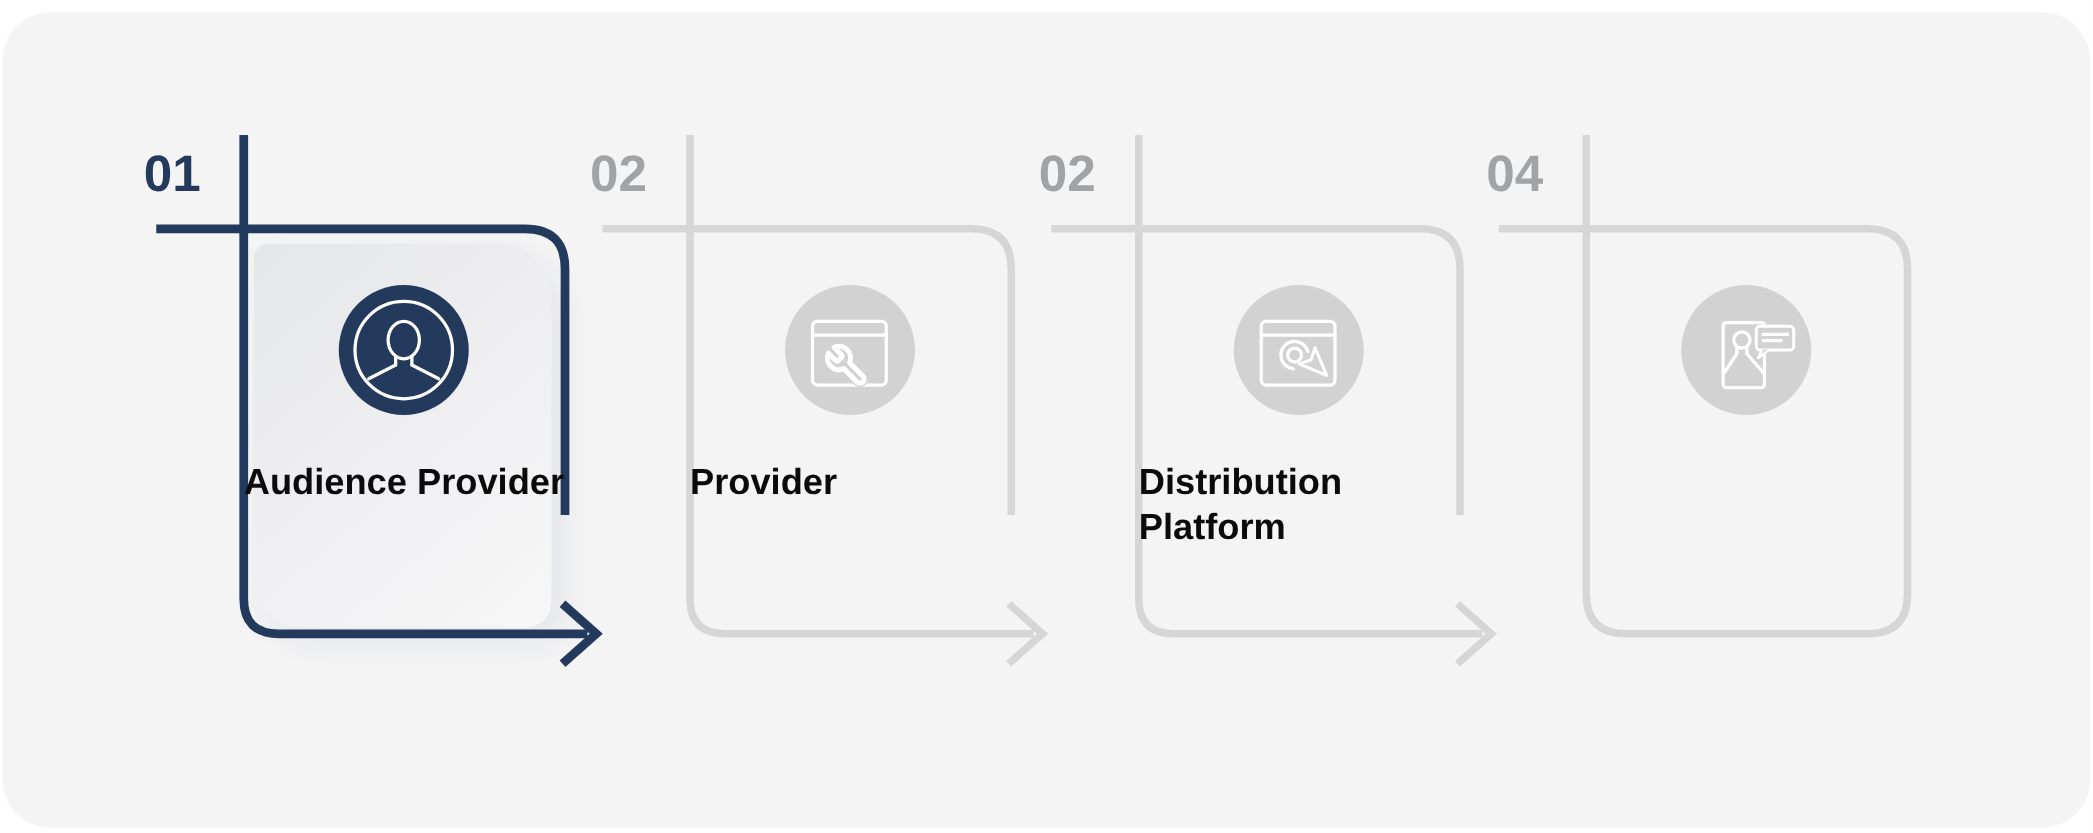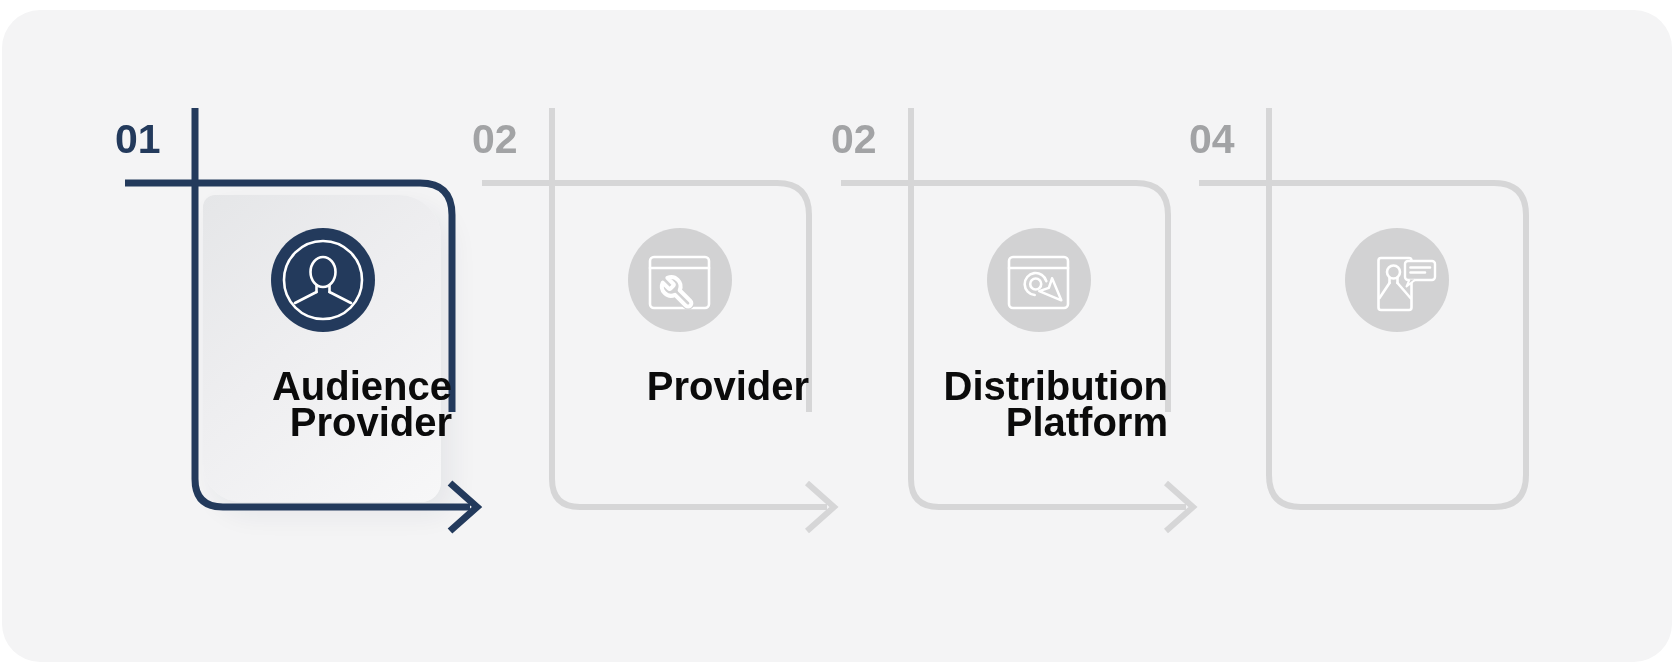--- a/index.html
+++ b/index.html
@@ -81,23 +81,23 @@
     fill: var(--icon_circle_bg);
     stroke: var(--icon_circle_bg);
     stroke-width:4;
     stroke-linejoin:round;
   }
   .icon-svg .grayfill { fill: var(--icon_circle_bg); }
   .step-label {
     position:absolute;
     left:90px; top:268px;
     width:257px;
-    text-align:right;
+    text-align:left;
     font-weight:bold;
-    font-size:40px;
+    font-size:29px;
     line-height:36px;
     color: var(--label_text);
     letter-spacing:0px;
   }
   #step1 { left:105px; }
   #step2 { left:462px; }
   #step3 { left:821px; }
   #step4 { left:1179px; }
 </style>
 </head>

